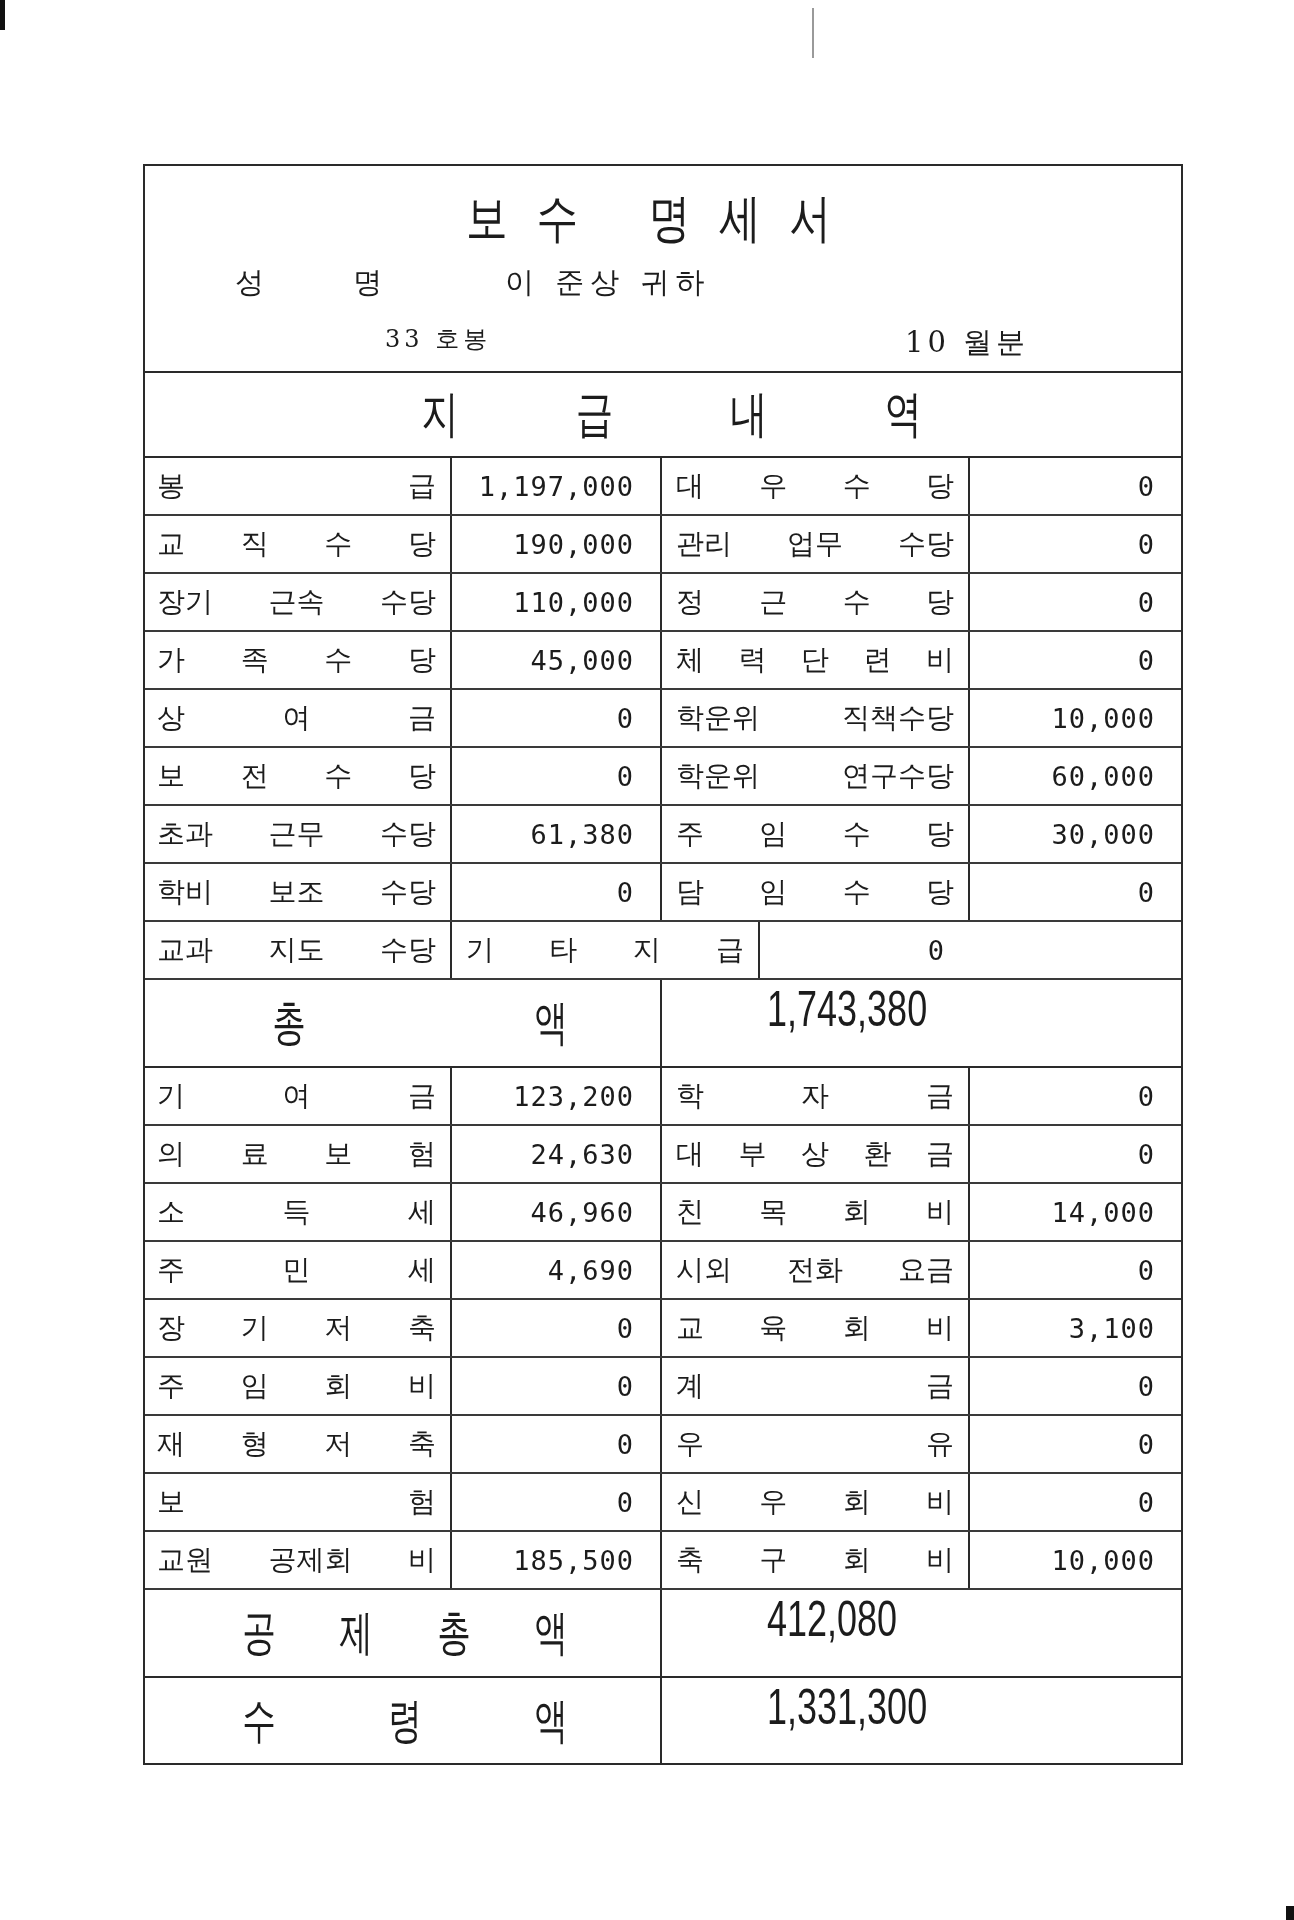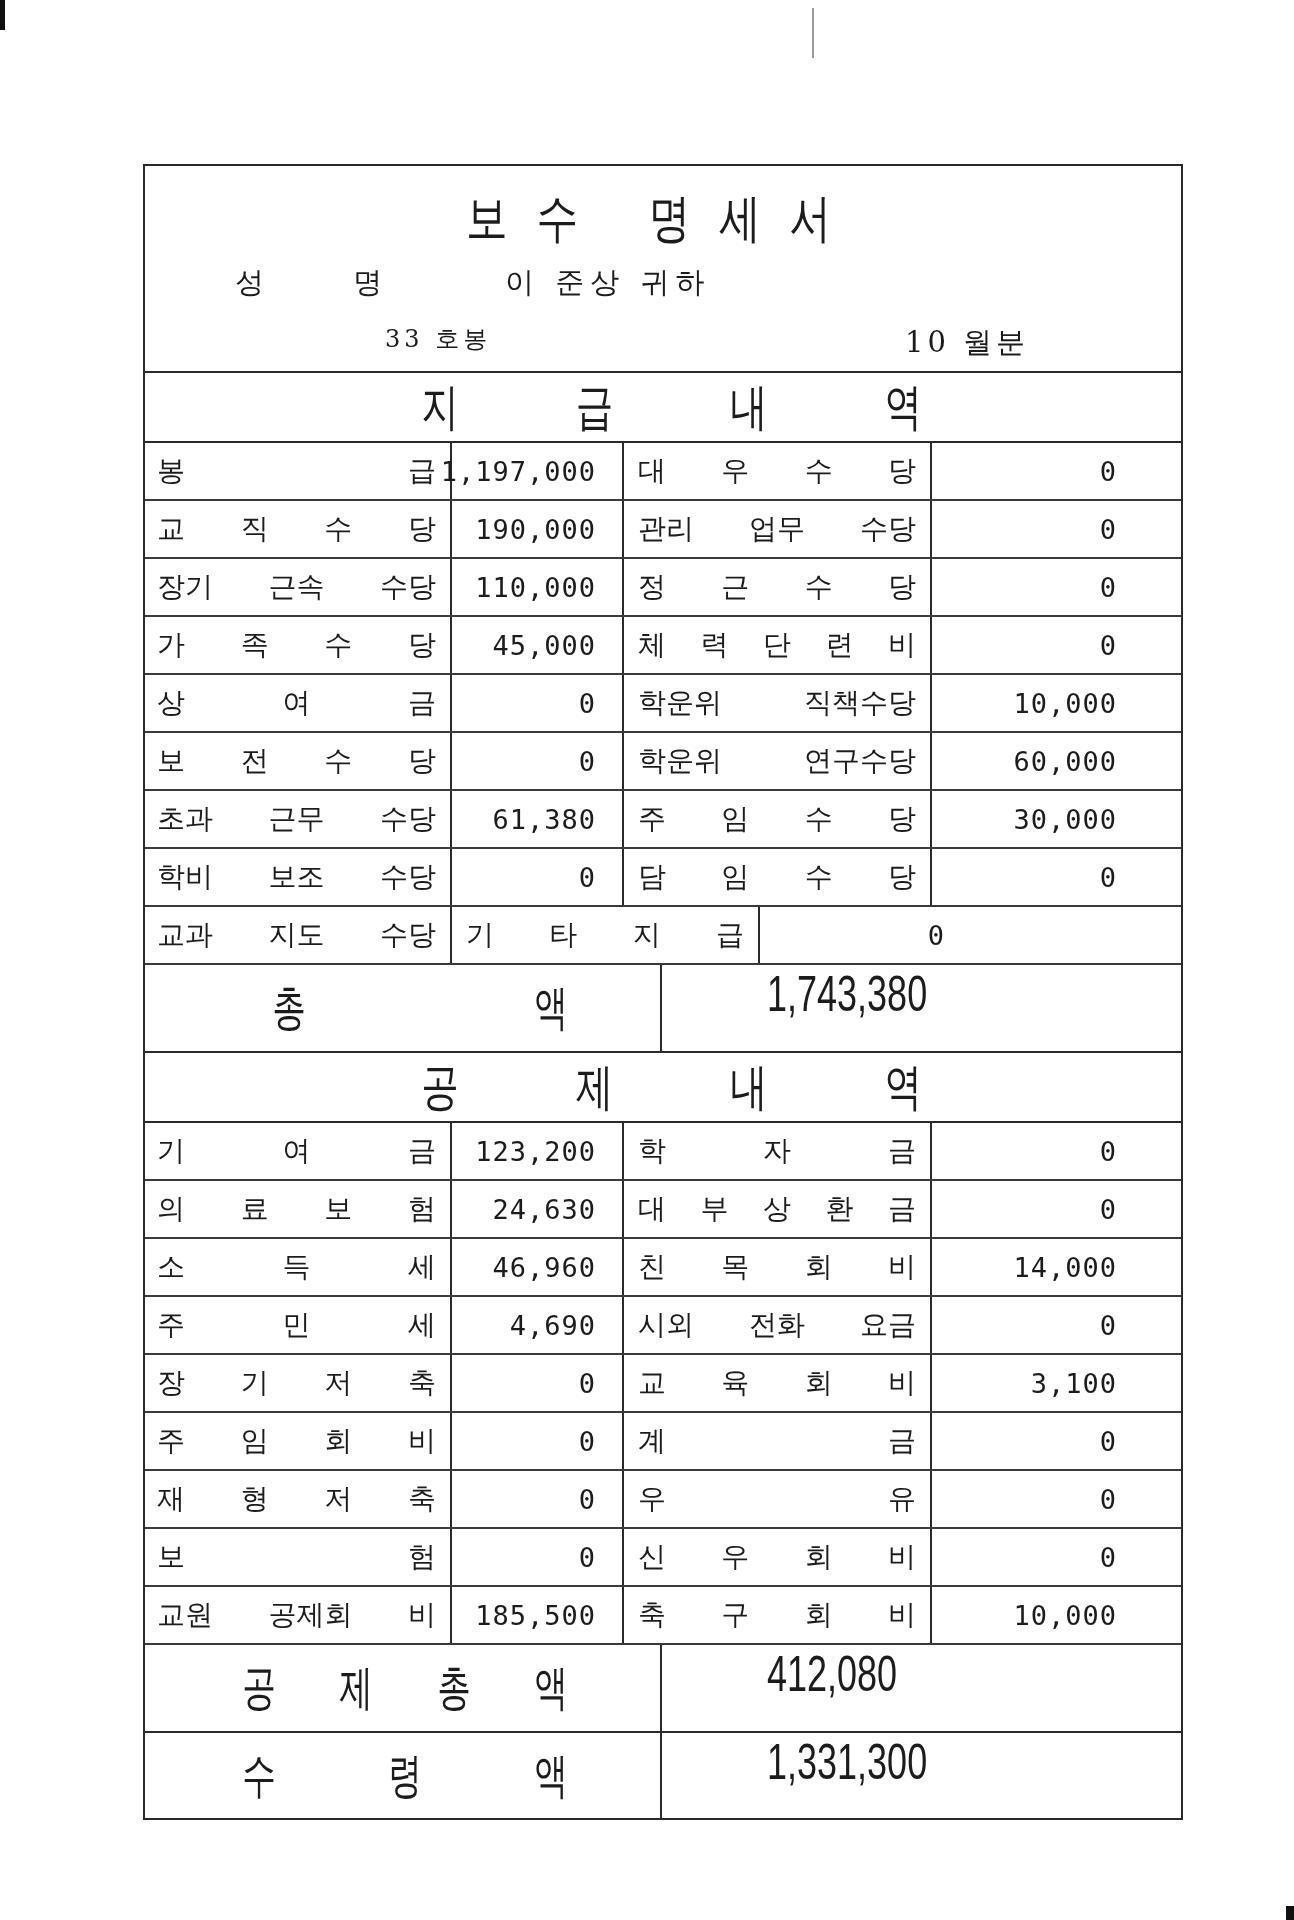--- a/index.html
+++ b/index.html
@@ -23,30 +23,30 @@
     font-family:"DejaVu Sans", sans-serif; font-size:52px; letter-spacing:36px; font-weight:normal;
     transform:scaleX(0.8); transform-origin:center;
   }
   .name-line { position:absolute; top:97px; left:90px; font-size:29px; font-family:"DejaVu Serif", serif; }
   .name-line .lbl { letter-spacing:40px; }
   .name-line .val { position:absolute; left:270px; white-space:nowrap; letter-spacing:6px; }
   .grade { position:absolute; top:157px; left:240px; font-size:24px; font-family:"DejaVu Serif", serif; letter-spacing:4px; white-space:nowrap; }
   .month { position:absolute; top:157px; left:760px; font-size:29px; font-family:"DejaVu Serif", serif; letter-spacing:4px; white-space:nowrap; }
 
   .section-h {
-    height:70px; border-bottom:2px solid #2a2a2a; display:flex; align-items:center; justify-content:center;
+    height:85px; border-bottom:2px solid #2a2a2a; display:flex; align-items:center; justify-content:center;
     font-size:50px; letter-spacing:70px; padding-left:70px; box-sizing:border-box;
     transform-origin:center;
   }
   .section-h span { display:inline-block; transform:scaleX(0.75); }
 
   .row { display:flex; height:58px; border-bottom:2px solid #3a3a3a; box-sizing:border-box; }
   .cell { box-sizing:border-box; display:flex; align-items:center; font-family:"DejaVu Serif", serif; font-size:28px; }
   .c1 { width:307px; border-right:2px solid #2a2a2a; padding:0 14px 0 12px; }
-  .c2 { width:172px; border-right:2px solid #2a2a2a; justify-content:flex-end; padding-right:26px; font-family:"DejaVu Sans Mono", monospace; font-size:27px; letter-spacing:1px; }
+  .c2 { width:210px; border-right:2px solid #2a2a2a; justify-content:flex-end; padding-right:26px; font-family:"DejaVu Sans Mono", monospace; font-size:27px; letter-spacing:1px; }
   .c3 { width:308px; border-right:2px solid #2a2a2a; padding:0 14px 0 14px; }
   .c4 { width:211px; justify-content:flex-end; padding-right:26px; font-family:"DejaVu Sans Mono", monospace; font-size:27px; letter-spacing:1px; }
   .lbl-spread { display:flex; justify-content:space-between; width:100%; }
   .lbl-spread span { display:inline-block; }
 
   .total-row { display:flex; height:88px; border-bottom:2px solid #2a2a2a; box-sizing:border-box; }
   .total-row .tl { width:517px; border-right:2px solid #2a2a2a; box-sizing:border-box; display:flex; justify-content:space-between; align-items:center; padding:0 85px 0 120px; font-size:48px; }
   .total-row .tl span { display:inline-block; transform:scaleX(0.7); }
   .total-row .tv { flex:1; display:flex; align-items:flex-start; padding-left:105px; font-size:50px; font-family:"Liberation Sans Narrow","Liberation Sans", sans-serif; }
   .total-row .tv span { display:inline-block; transform:scaleX(0.72); transform-origin:left center; }
@@ -249,23 +249,20 @@
   <div class="total-row">
     <div class="tl" id="pay-total-label">
         <span>총</span>
         <span>액</span>
       </div>
     <div class="tv">
         <span>1,743,380</span>
       </div>
   </div>
 
-  <div class="section-h">
-    <span>공 제 내 역</span>
-  </div>
 
   <div id="ded-rows">
       <div class="row">
         <div class="cell c1">
           <div class="lbl-spread">
             <span>기</span>
             <span>여</span>
             <span>금</span>
           </div>
         </div>

